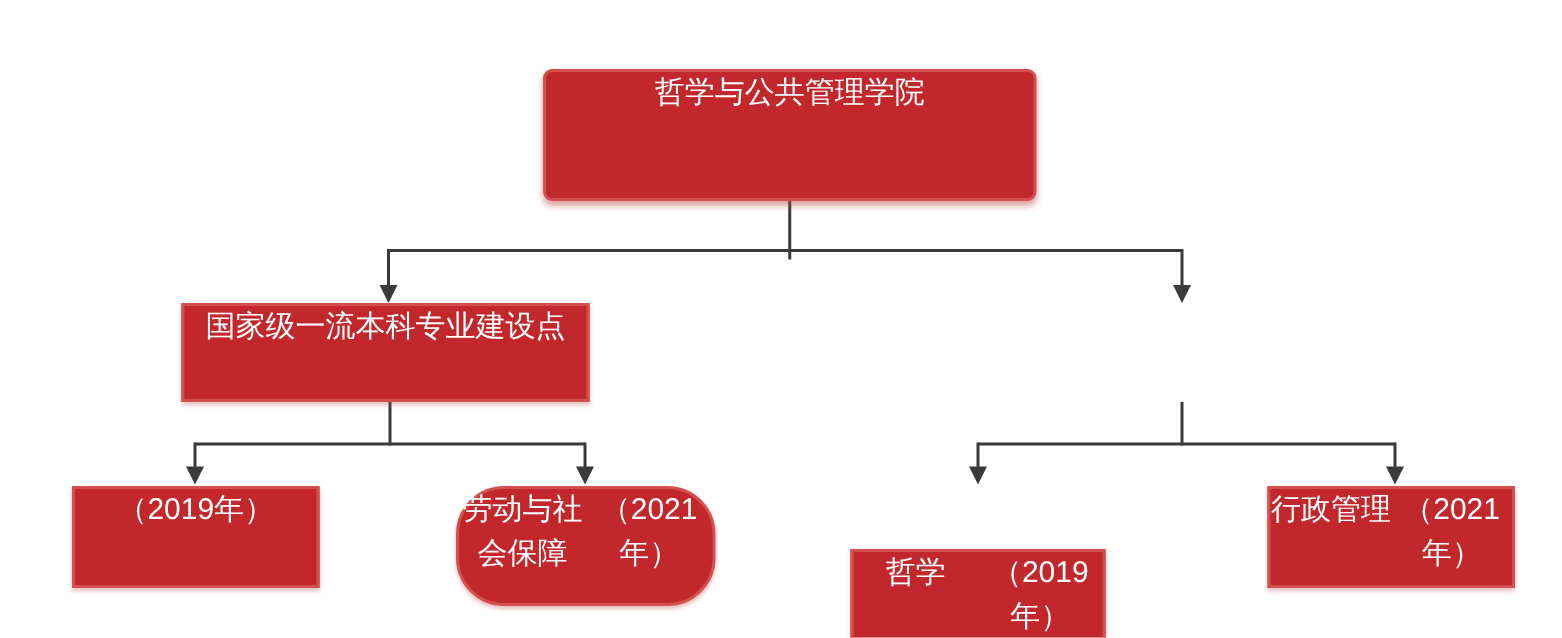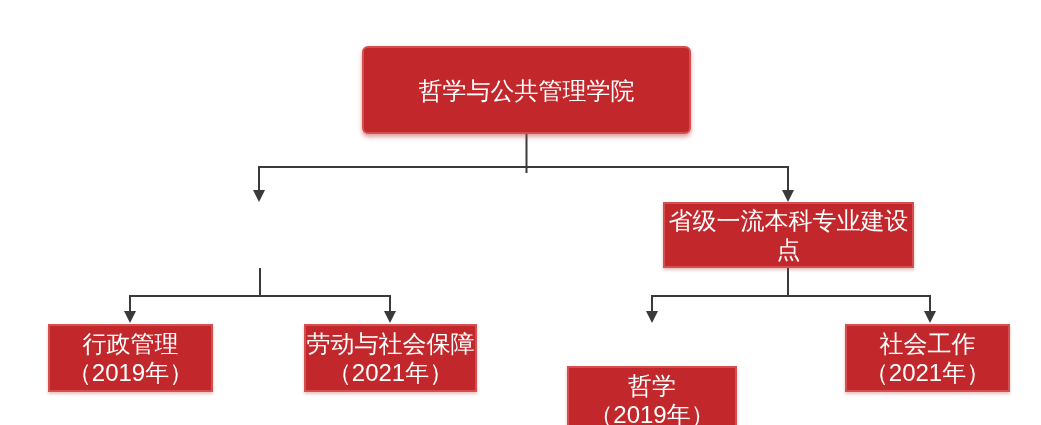--- a/index.html
+++ b/index.html
@@ -33,37 +33,36 @@
   .connectors polygon{
     fill:var(--connector);
   }
   .node{
     position:absolute;
     box-sizing:border-box;
     background:var(--box-fill);
     border:2px solid var(--box-border);
     color:var(--box-text);
     display:flex;
-    flex-direction:column;
-    align-items:center;
+    flex-direction:row;
     justify-content:center;
     text-align:center;
-    font-size:24px;
+    font-size:20px;
     line-height:29px;
     box-shadow:0 2px 3px rgba(190,70,70,.35);
   }
   .node-root{
     left:362px;top:46px;width:329px;height:88px;
     border-radius:6px;
     box-shadow:0 3px 4px rgba(190,70,70,.5);
   }
   .node-national{left:121px;top:202px;width:272px;height:66px;}
   .node-provincial{left:663px;top:202px;width:251px;height:66px;}
   .node-leaf1{left:48px;top:324px;width:165px;height:68px;}
-  .node-leaf2{left:304px;top:324px;width:173px;height:68px;}
+  .node-leaf2{left:304px;top:324px;width:173px;height:80px;border-radius:32px;}
   .node-leaf3{left:567px;top:324px;width:170px;height:68px;margin-top:42px;}
   .node-leaf4{left:845px;top:324px;width:165px;height:68px;}
   .node div{width:100%;}
 </style>
 </head>
 <body>
 
 <div class="canvas">
 
   <svg class="connectors" viewBox="0 0 1041 425" xmlns="http://www.w3.org/2000/svg" aria-hidden="true">
@@ -87,38 +86,37 @@
     <line x1="652" y1="295" x2="652" y2="313"></line>
     <polygon points="646,311 658,311 652,323"></polygon>
     <line x1="930" y1="295" x2="930" y2="313"></line>
     <polygon points="924,311 936,311 930,323"></polygon>
   </svg>
 
   <div class="node node-root">
     <div>哲学与公共管理学院</div>
   </div>
 
-
-  <div class="node node-provincial">
-    <div>省级一流本科专业建设点</div>
+  <div class="node node-national">
+    <div>国家级一流本科专业建设点</div>
   </div>
 
+
   <div class="node node-leaf1">
-    <div>行政管理</div>
     <div>（2019年）</div>
   </div>
 
   <div class="node node-leaf2">
     <div>劳动与社会保障</div>
     <div>（2021年）</div>
   </div>
 
   <div class="node node-leaf3">
     <div>哲学</div>
     <div>（2019年）</div>
   </div>
 
   <div class="node node-leaf4">
-    <div>社会工作</div>
+    <div>行政管理</div>
     <div>（2021年）</div>
   </div>
 
 </div>
 
 </body></html>

